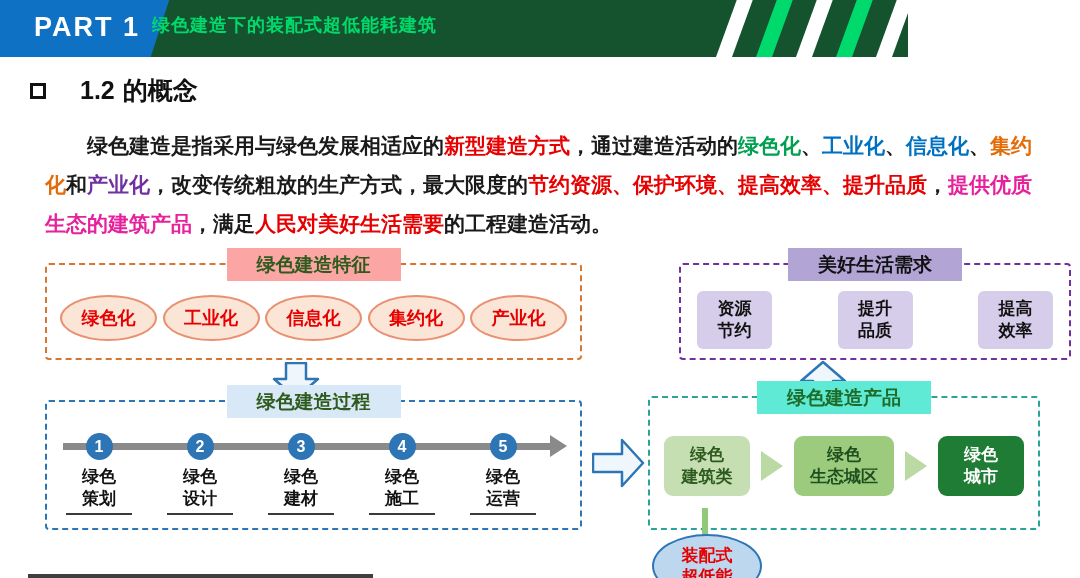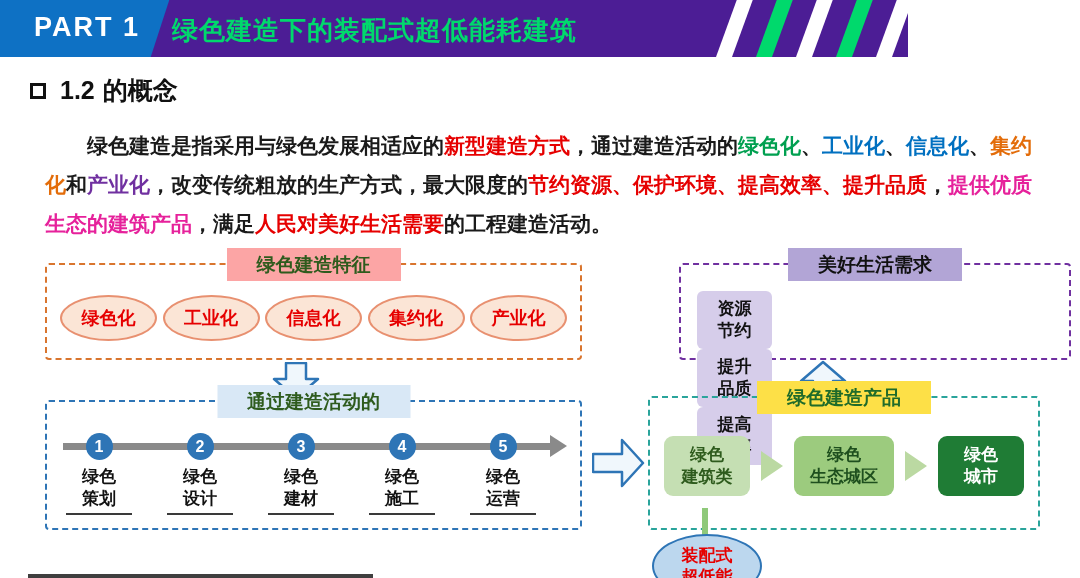--- a/index.html
+++ b/index.html
@@ -4,32 +4,32 @@
 <style>
   * { margin:0; padding:0; box-sizing:border-box; }
   html,body { width:1080px; height:578px; }
   body {
     font-family:"Liberation Sans","DejaVu Sans",sans-serif;
     background:#fff; overflow:hidden; position:relative;
   }
   .slide { position:relative; width:1080px; height:578px; background:#fff; overflow:hidden; }
 
   
-  .header { position:absolute; left:0; top:0; width:908px; height:57px; background:#4c1d95; overflow:hidden; }
+  .header { position:absolute; left:0; top:0; width:908px; height:57px; background:#14532d; overflow:hidden; }
   .header-band { position:absolute; left:-30px; top:0; width:190px; height:57px; background:#0E71C4; transform:skewX(-18deg); }
   .part-label { position:absolute; left:34px; top:12px; color:#ffffff; font-size:27px; font-weight:bold; letter-spacing:2px; z-index:2; }
-  .header-title { position:absolute; left:172px; top:13px; color:#00D96C; font-size:26px; font-weight:bold; letter-spacing:1px; z-index:2; }
+  .header-title { position:absolute; left:152px; top:13px; color:#00D96C; font-size:18px; font-weight:bold; letter-spacing:1px; z-index:2; }
   .stripe { position:absolute; top:-8px; height:75px; width:16px; transform:skewX(-20deg); }
   .s-white { background:#ffffff; }
   .s-green { background:#00D96C; }
 
   
   .section-heading { position:absolute; left:30px; top:74px; display:flex; align-items:center; font-size:25px; font-weight:bold; color:#111; }
   .bullet-square { width:16px; height:16px; border:3px solid #111; display:inline-block; margin-right:14px; }
-  .section-num { margin-right:8px; }
+  .section-num { margin-right:8px;margin-left:20px; }
   .section-highlight { color:#0070C0; }
 
   
   .concept-paragraph { position:absolute; left:45px; top:126px; width:1000px; font-size:21px; line-height:39px; font-weight:bold; text-indent:2em; color:#1a1a1a; }
 
   
   .box-tab { position:absolute; left:50%; transform:translateX(-50%); top:-17px; height:33px; line-height:33px; text-align:center; font-weight:bold; font-size:19px; padding:0 30px; white-space:nowrap; z-index:2; }
 
   
   .feature-box { position:absolute; left:45px; top:263px; width:537px; height:97px; border:2.5px dashed #D9752E; border-radius:4px; }
@@ -41,26 +41,26 @@
   .process-box { position:absolute; left:45px; top:400px; width:537px; height:130px; border:2.5px dashed #2E75B6; border-radius:4px; }
   .process-tab { background:#D9E8F6; color:#2E5B1D; }
   .process-line { position:absolute; left:16px; top:41px; width:488px; height:7px; background:#8A8A8A; }
   .process-arrowhead { position:absolute; left:503px; top:33px; width:0; height:0; border-left:17px solid #8A8A8A; border-top:11.5px solid transparent; border-bottom:11.5px solid transparent; }
   .step-circle { position:absolute; top:31px; width:27px; height:27px; border-radius:50%; background:#2E75B6; color:#fff; font-weight:bold; font-size:16px; display:flex; align-items:center; justify-content:center; z-index:2; }
   .step-label { position:absolute; top:64px; width:66px; text-align:center; font-weight:bold; font-size:17px; line-height:22px; white-space:pre-line; border-bottom:2.5px solid #3a3a3a; padding-bottom:3px; color:#111; }
 
   
   .needs-box { position:absolute; left:679px; top:263px; width:392px; height:97px; border:2.5px dashed #7030A0; border-radius:4px; }
   .needs-tab { background:#B2A5D6; color:#111; }
-  .needs-row { display:flex; justify-content:space-between; padding:0 16px; margin-top:26px;flex-direction:column; }
+  .needs-row { display:flex; justify-content:space-between; padding:0 16px; margin-top:26px; }
   .need-chip { width:75px; height:58px; background:#D6CDEA; border-radius:6px; display:flex; align-items:center; justify-content:center; text-align:center; font-weight:bold; font-size:17px; line-height:22px; white-space:pre-line; color:#111; }
 
   
   .products-box { position:absolute; left:648px; top:396px; width:392px; height:134px; border:2.5px dashed #2AA49B; border-radius:4px; }
-  .products-tab { background:#fde047; color:#1F6B2A; }
+  .products-tab { background:#5eead4; color:#1F6B2A; }
   .products-row { display:flex; align-items:center; justify-content:space-between; padding:0 14px; margin-top:38px; }
   .product-box { height:60px; border-radius:9px; display:flex; align-items:center; justify-content:center; text-align:center; font-weight:bold; font-size:17px; line-height:22px; white-space:pre-line; }
   .product-0 { width:86px; background:#C5DFB3; color:#2E5B1D; }
   .product-1 { width:100px; background:#9CCB7E; color:#1E4F1E; }
   .product-2 { width:86px; background:#1F7C35; color:#ffffff; }
   .product-arrow { width:0; height:0; border-left:22px solid #BBD9A2; border-top:15px solid transparent; border-bottom:15px solid transparent; }
 
   
   .product-connector { position:absolute; left:702px; top:508px; width:6px; height:28px; background:#8FC97A; }
   .callout-ellipse { position:absolute; left:652px; top:534px; width:110px; height:64px; background:#BCD7EE; border:2.5px solid #2E75B6; border-radius:50%; text-align:center; font-weight:bold; font-size:17px; line-height:21px; white-space:pre-line; color:#E60000; padding-top:9px; }
@@ -110,21 +110,21 @@
         <div class="feature-ellipse">集约化</div>
         <div class="feature-ellipse">产业化</div>
       </div>
   </div>
 
   <svg class="flow-arrow" style="left:272px; top:362px;" width="48" height="38">
     <polygon points="14,1 34,1 34,17 46,17 24,36 2,17 14,17"></polygon>
   </svg>
 
   <div class="process-box">
-    <div class="box-tab process-tab">通过建造活动的</div>
+    <div class="box-tab process-tab">绿色建造过程</div>
     <div class="process-line"></div>
     <div class="process-arrowhead"></div>
   <div class="step-circle" style="left: 38.5px;">1</div>
       <div class="step-label" style="left: 19px;">绿色
 策划</div>
       <div class="step-circle" style="left: 139.5px;">2</div>
       <div class="step-label" style="left: 120px;">绿色
 设计</div>
       <div class="step-circle" style="left: 240.5px;">3</div>
       <div class="step-label" style="left: 221px;">绿色

